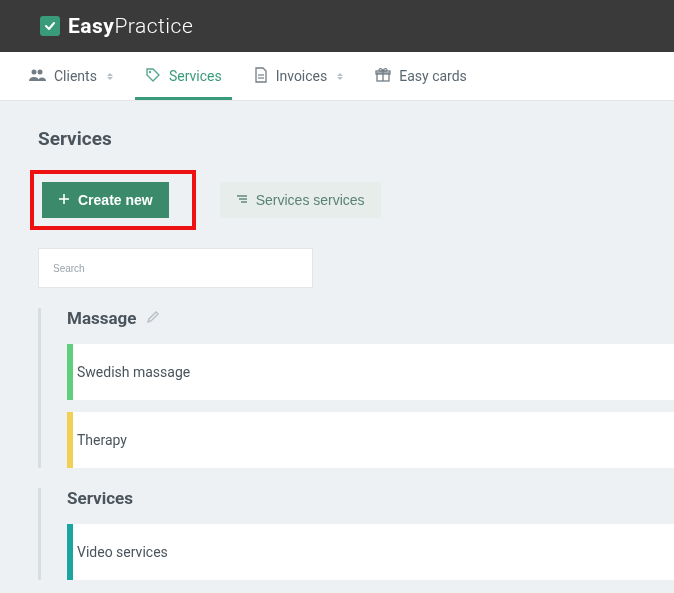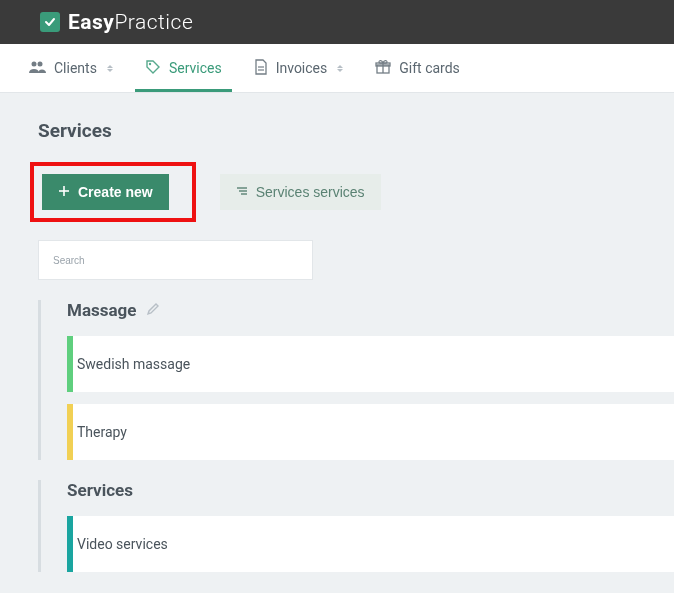--- a/index.html
+++ b/index.html
@@ -1,18 +1,18 @@
 <!DOCTYPE html>
 <html><head>
 <meta charset="utf-8">
 <style>
   * { box-sizing: border-box; margin: 0; padding: 0; }
   body { font-family: -apple-system, BlinkMacSystemFont, "Segoe UI", Roboto, Arial, sans-serif; background: #eef1f3; width: 674px; height: 593px; overflow: hidden; }
   
-  .topbar { background: #3a3a3a; height: 44px; display: flex; align-items: center; padding: 0 40px; }
+  .topbar { background: #3a3a3a; height: 52px; display: flex; align-items: center; padding: 0 40px; }
   .logo { display: flex; align-items: center; gap: 8px; }
   .logo-mark { width: 20px; height: 20px; background: #3a9b7a; border-radius: 3px; display:flex; align-items:center; justify-content:center; }
   .logo-mark svg { width: 12px; height: 12px; }
   .logo-text { color: #fff; font-size: 21px; font-weight: 300; letter-spacing: 0.5px; }
   .logo-text b { font-weight: 700; }
 
   .navbar { background: #fff; height: 49px; display: flex; align-items: stretch; padding: 0 28px; gap: 32px; border-bottom: 1px solid #e2e6e9; }
   .nav-item { display: flex; align-items: center; gap: 8px; color: #5b6770; font-size: 14px; cursor: pointer; position: relative; }
   .nav-item.active { color: #3a9b7a; }
   .nav-item.active::after { content:""; position:absolute; left:-10px; right:-10px; bottom:0; height:3px; background:#3a9b7a; }
@@ -100,21 +100,21 @@
   </div>
   <div class="nav-item">
     <span class="nav-icon">
       <svg width="16" height="16" viewBox="0 0 16 16">
           <rect x="2" y="6" width="12" height="8" fill="none" stroke="#5b6770" stroke-width="1.3"></rect>
           <rect x="1" y="4" width="14" height="3" fill="none" stroke="#5b6770" stroke-width="1.3"></rect>
           <line x1="8" y1="4" x2="8" y2="14" stroke="#5b6770" stroke-width="1.3"></line>
           <path d="M8 4c-1-3-4-3-4-1s3 1 4 1zm0 0c1-3 4-3 4-1s-3 1-4 1z" fill="none" stroke="#5b6770" stroke-width="1.2"></path>
         </svg>
     </span>
-    <span>Gift cards</span>
+    <span>Easy cards</span>
   </div>
 </div>
 
 <div class="page">
   <div class="page-title">Services</div>
 
   <div class="btn-row">
     <span class="highlight-box">
       <button class="btn-primary">
         <span>

